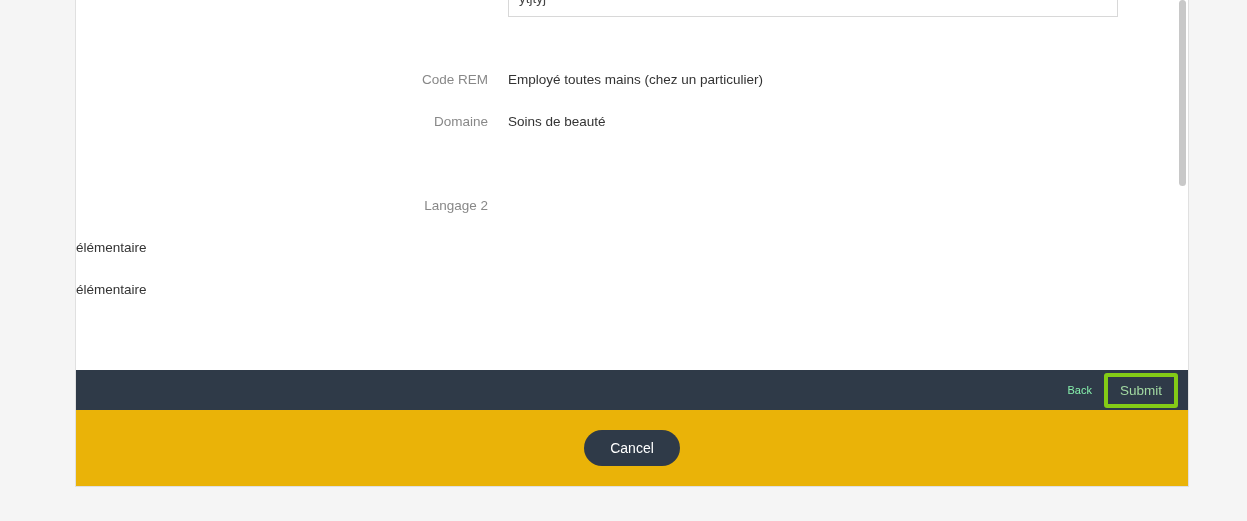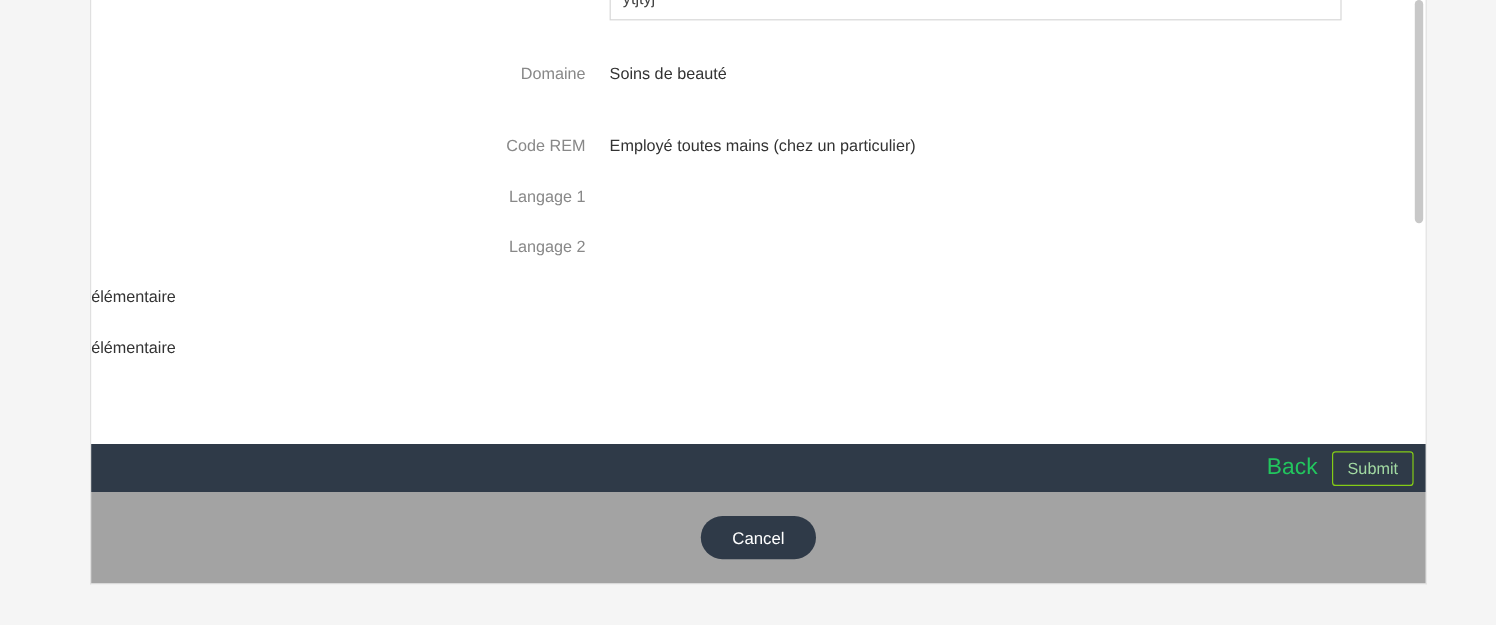--- a/index.html
+++ b/index.html
@@ -93,41 +93,41 @@
     .footer-bar {
       background: #2f3a48;
       height: 40px;
       display: flex;
       align-items: center;
       justify-content: flex-end;
       padding: 0 10px 0 20px;
     }
     
     .btn-back {
-      color: #22c55e;
-      font-size: 19px;
+      color: #86efac;
+      font-size: 11px;
       background: transparent;
       border: none;
       cursor: pointer;
       padding: 6px 10px;
       margin-right: 2px;
     }
     
     .btn-submit {
       color: #a2d9a2;
       font-size: 13.5px;
       background: transparent;
-      border: 1px solid #84cc16;
+      border: 4px solid #84cc16;
       border-radius: 3px;
       cursor: pointer;
       padding: 6px 12px;
     }
     
     .cancel-area {
-      background: #a3a3a3;
+      background: #eab308;
       display: flex;
       justify-content: center;
       align-items: center;
       height: 76px;
     }
     
     .btn-cancel {
       background: #2f3a48;
       color: #ffffff;
       border: none;
@@ -165,33 +165,32 @@
 
       <div class="form-row first-row">
         <div class="form-label">Job Summary</div>
         <div class="form-value">
           <div class="input-box">
             <span>ytjtyj</span>
           </div>
         </div>
       </div>
 
-      <div class="form-row">
-        <div class="form-label">Domaine</div>
-        <div class="form-value">Soins de beauté</div>
-      </div>
-
       <div class="form-row" style="margin-top:18px;">
         <div class="form-label">Code REM</div>
         <div class="form-value">Employé toutes mains (chez un particulier)</div>
       </div>
 
-
-      <div class="form-row">
-        <div class="form-label">Langage 1</div>
+      <div class="form-row">
+        <div class="form-label">Domaine</div>
+        <div class="form-value">Soins de beauté</div>
+      </div>
+
+
+      <div class="form-row">
       </div>
 
       <div class="form-row">
         <div class="form-label">Langage 2</div>
       </div>
 
       <div class="form-row">
         <div class="form-value">élémentaire</div>
       </div>
 

